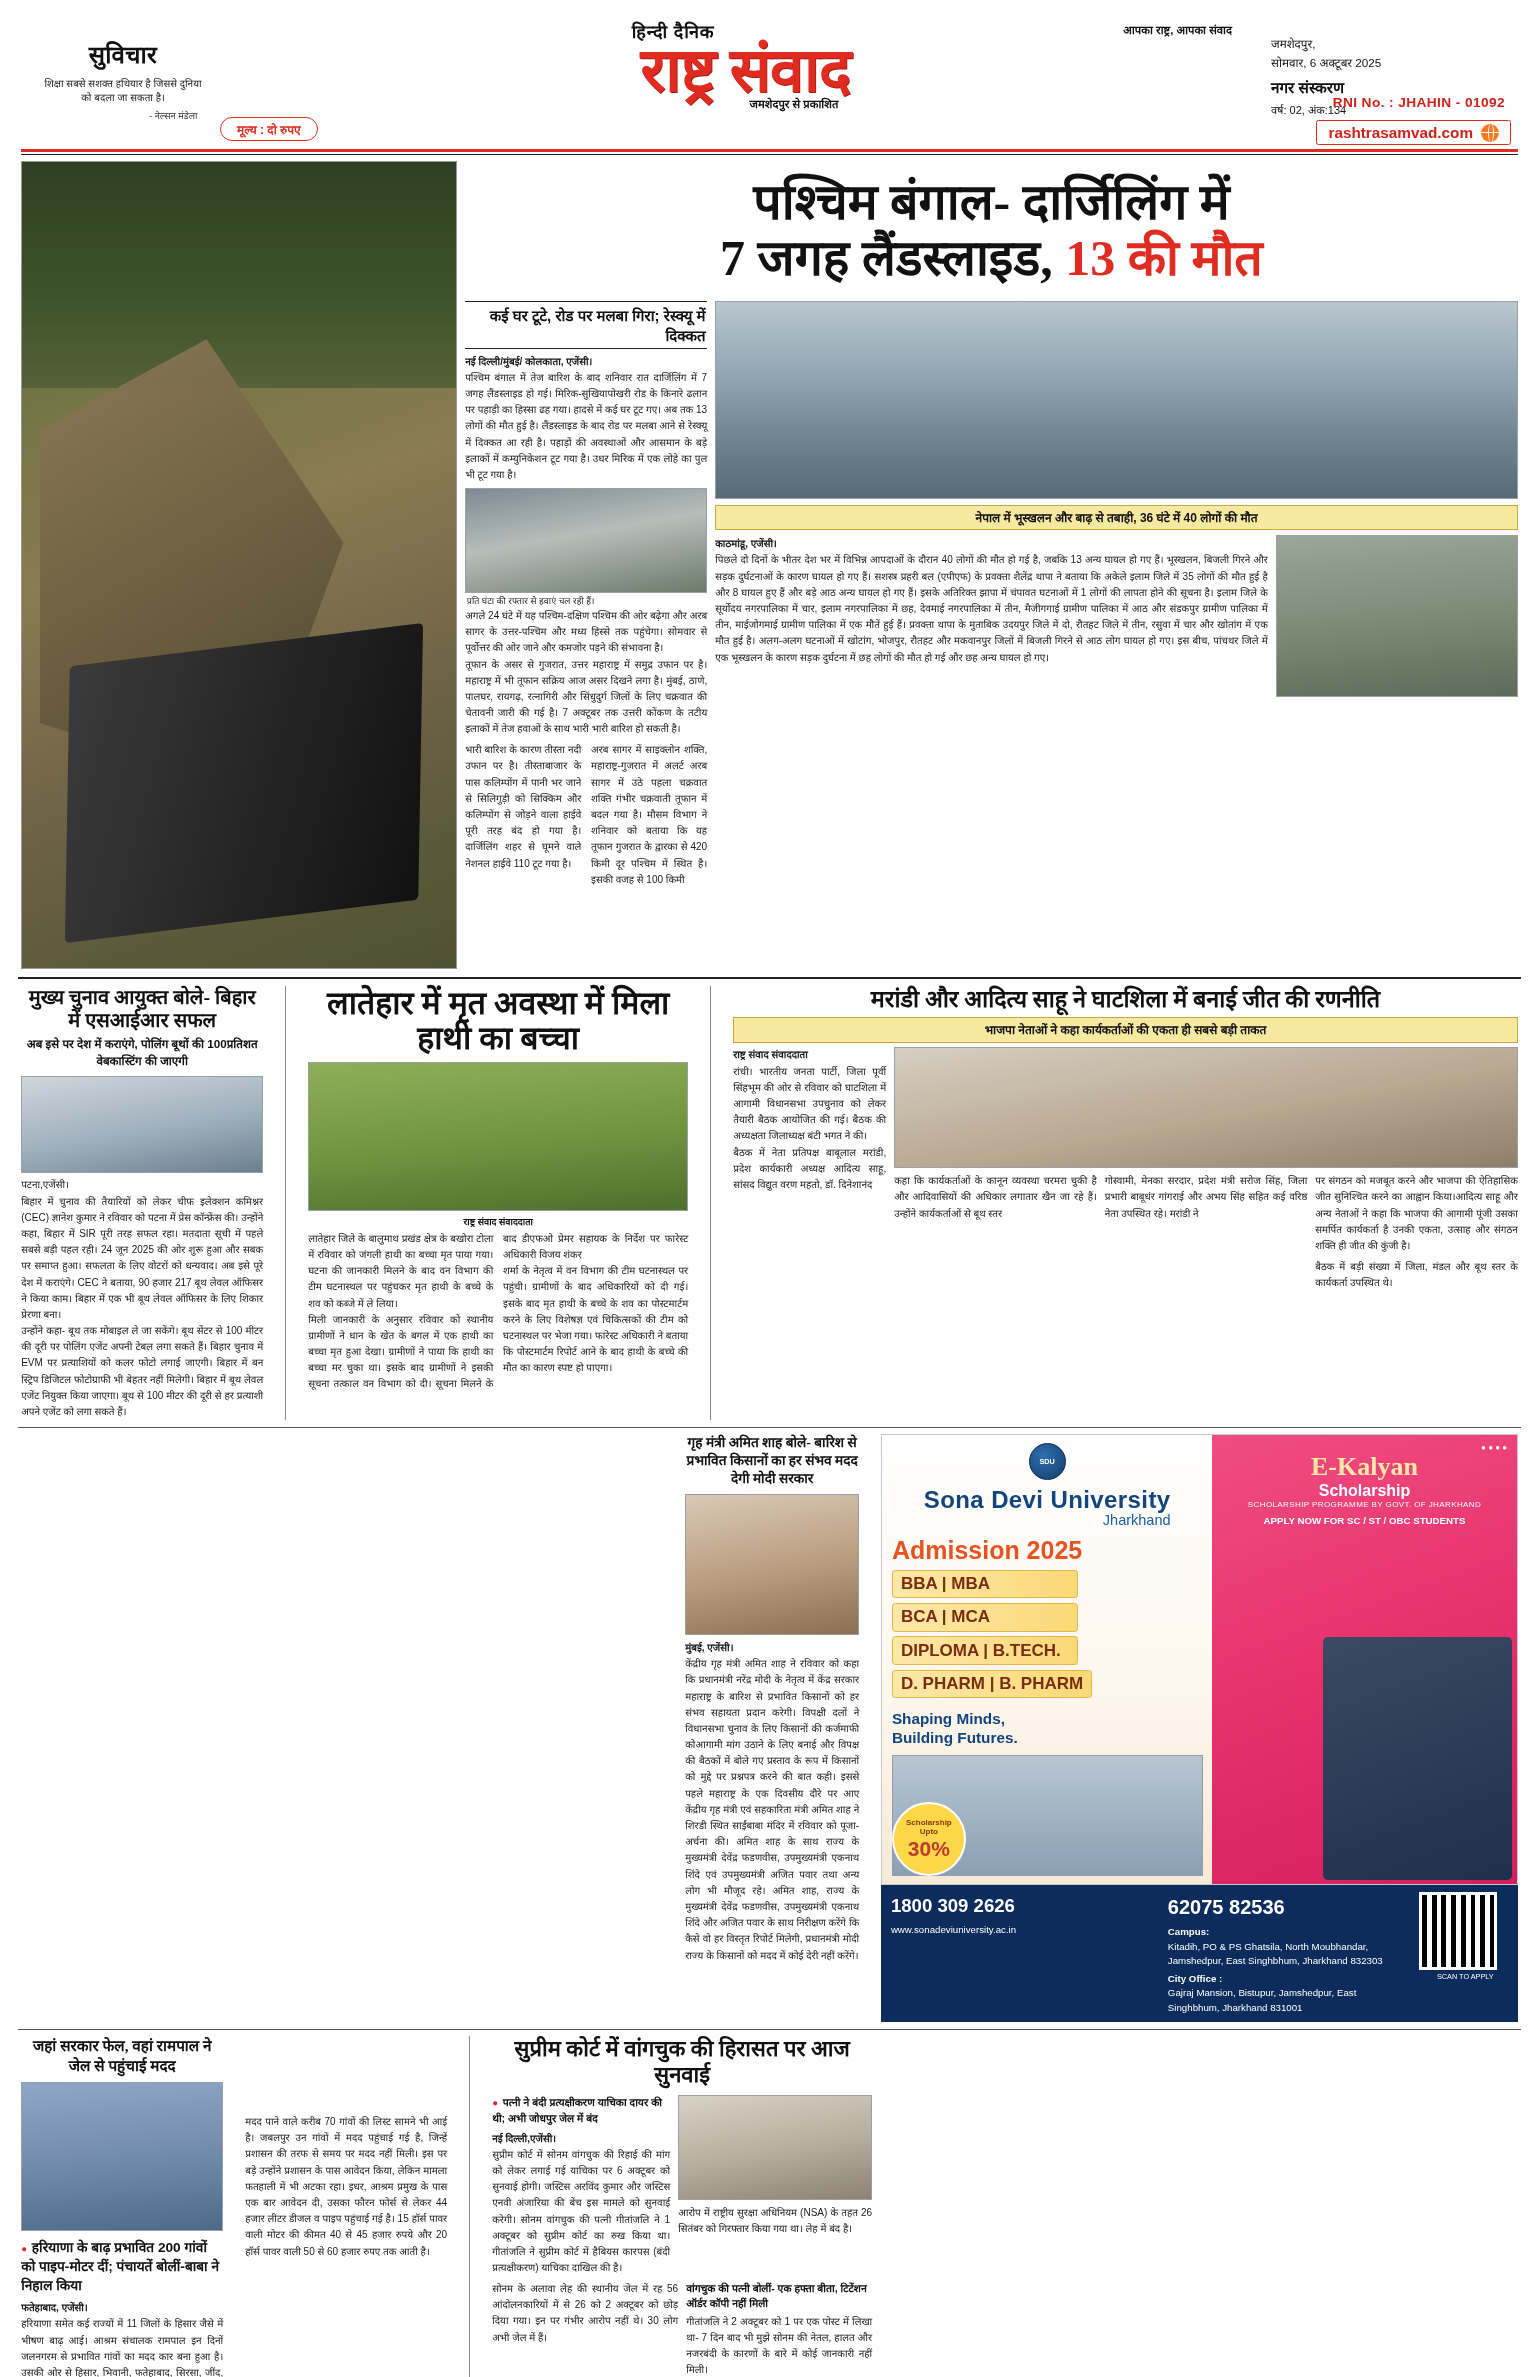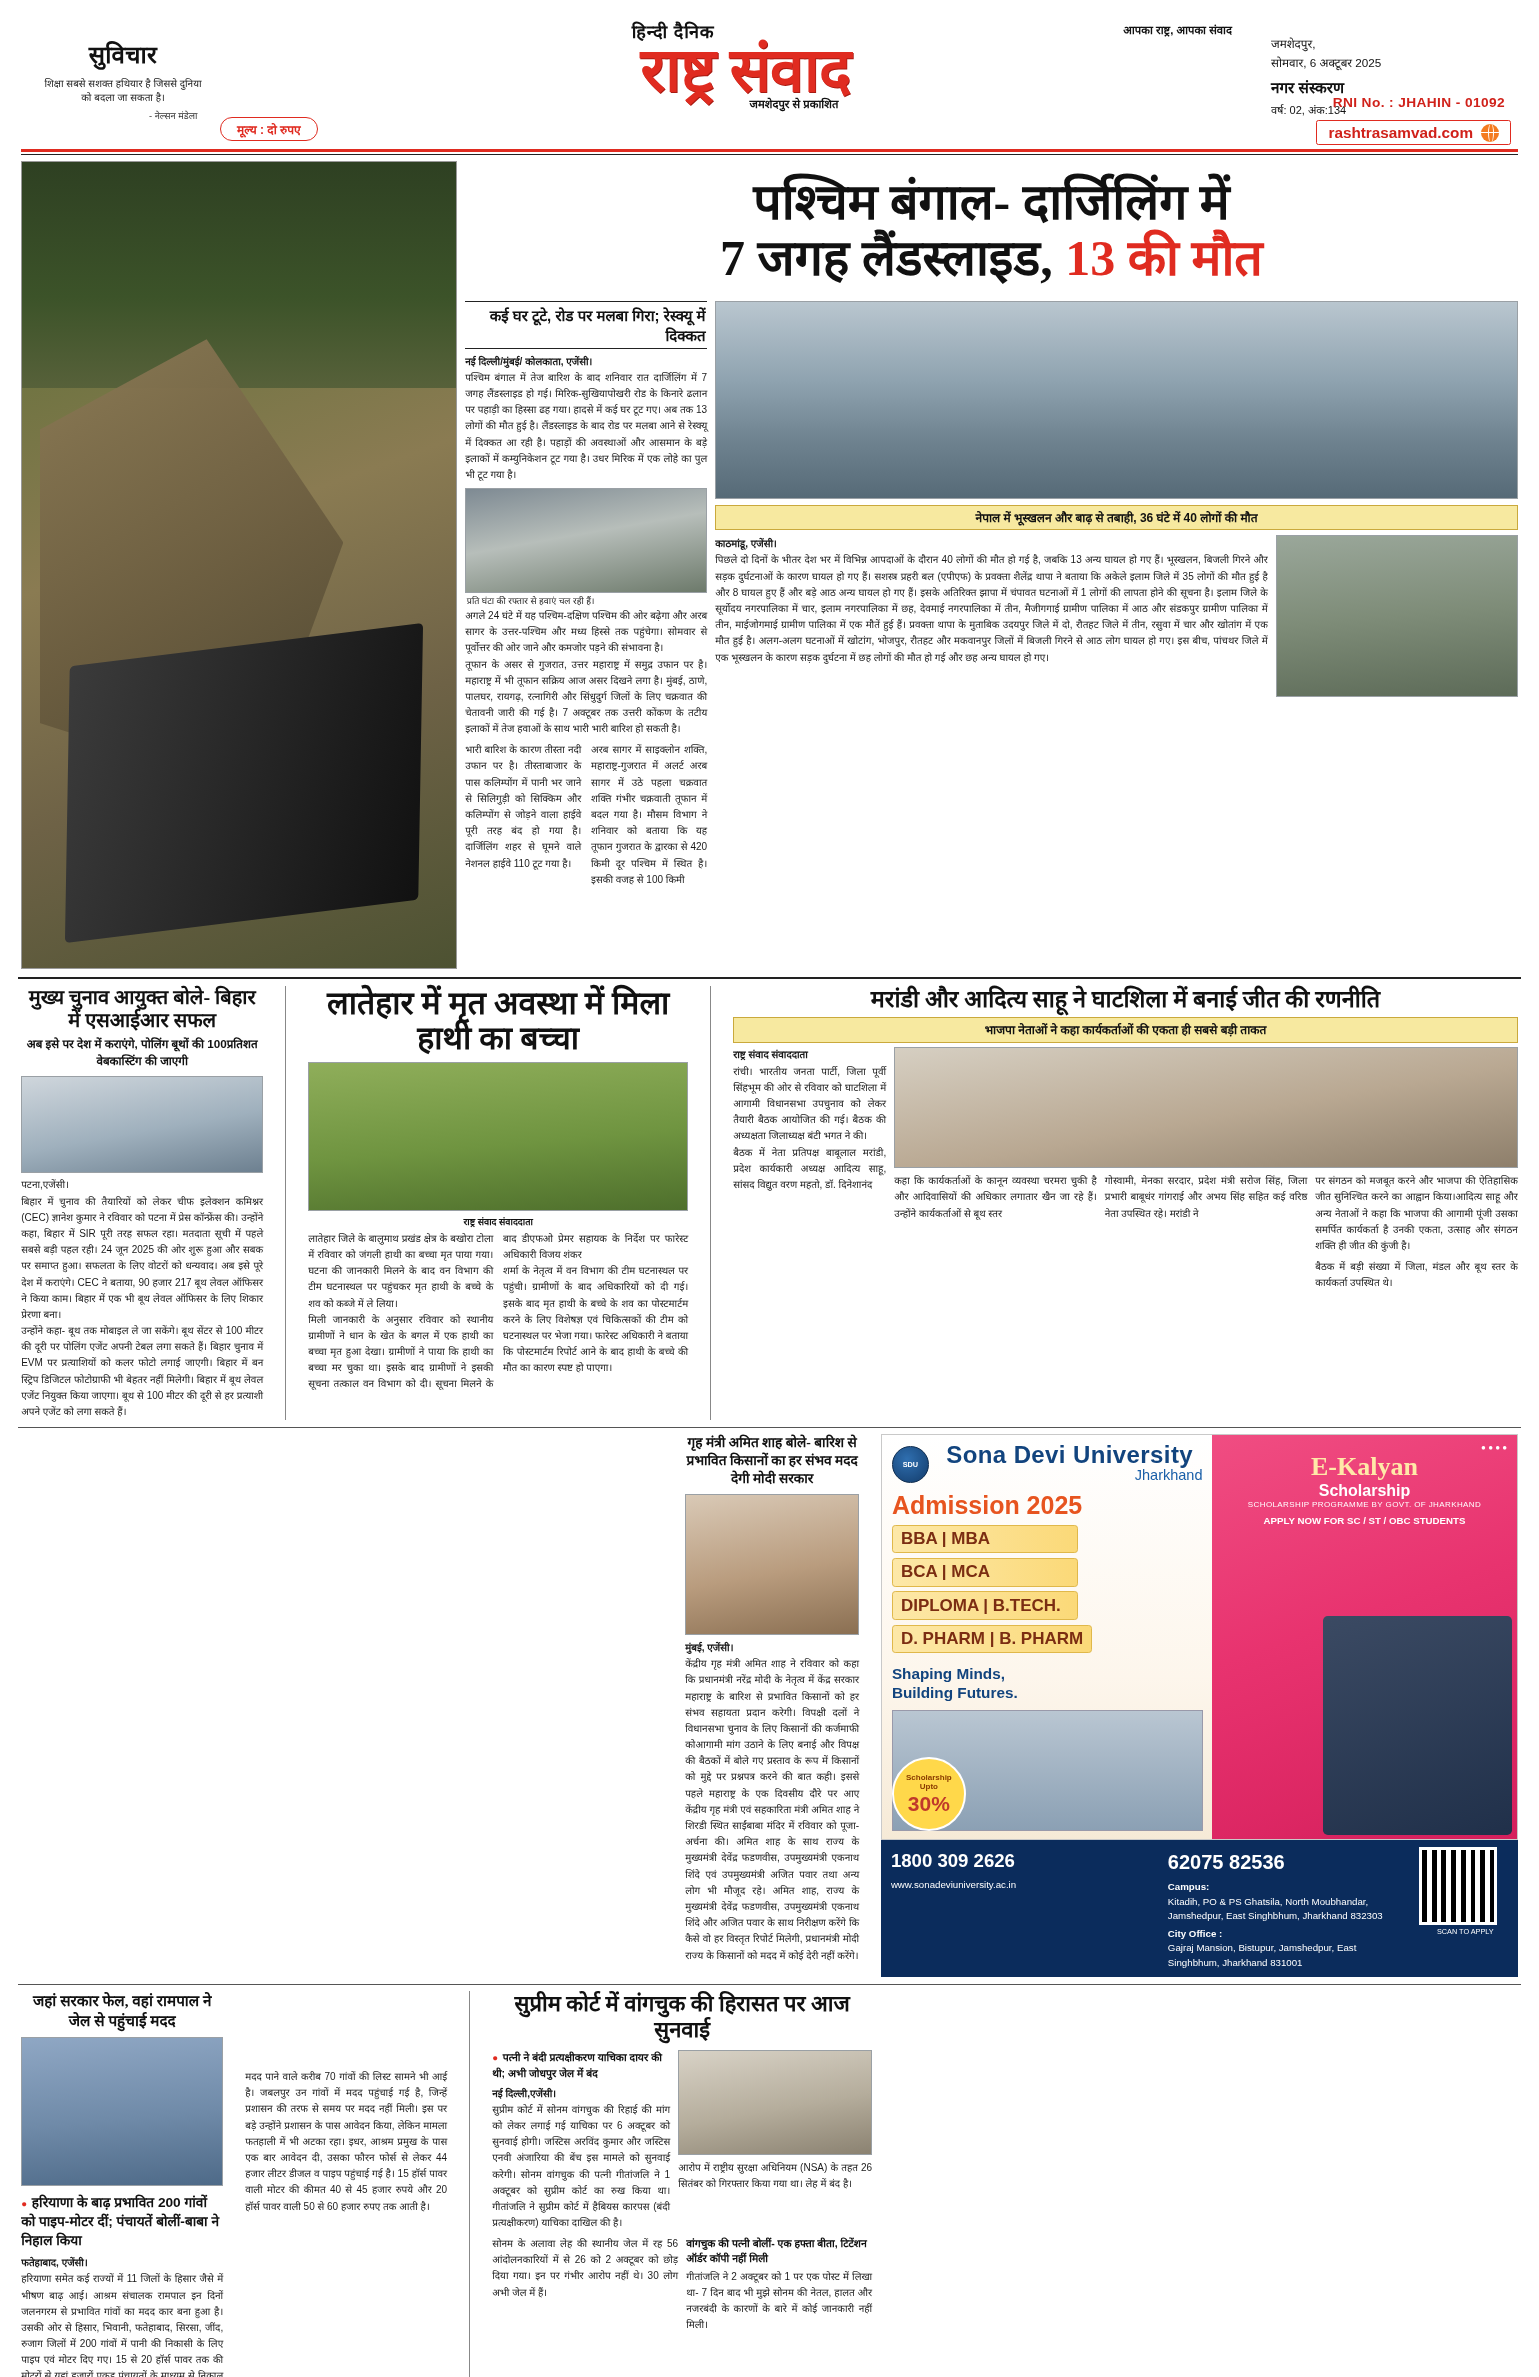--- a/index.html
+++ b/index.html
@@ -288,21 +288,21 @@
     display:flex;
     overflow:hidden;
     background:#fff;
   }
   .ad-left {
     width: 52%;
     background: linear-gradient(180deg,#ffffff 0%,#fdf6ec 60%,#f6ead7 100%);
     padding: 8px 9.7px;
     position: relative;
   }
-  .ad-logo-row { display:flex; align-items:flex-end; gap:8px; }
+  .ad-logo-row { display:flex; align-items:center; gap:8px;flex-direction:column; }
   .sdu-seal {
     width: 37px; height: 37px; border-radius: 50%;
     background: radial-gradient(circle at 40% 35%, #2f6fb0, #133c6b);
     color:#fff; font-size:7.3px; font-weight:bold; display:flex;
     align-items:center; justify-content:center; text-align:center;
     border: 1.6px solid #0d2b4e;
   }
   .sdu-name {
     font-size: 24px; font-weight: bold; color:#12447e; letter-spacing:0.4px; line-height:1;
   }

